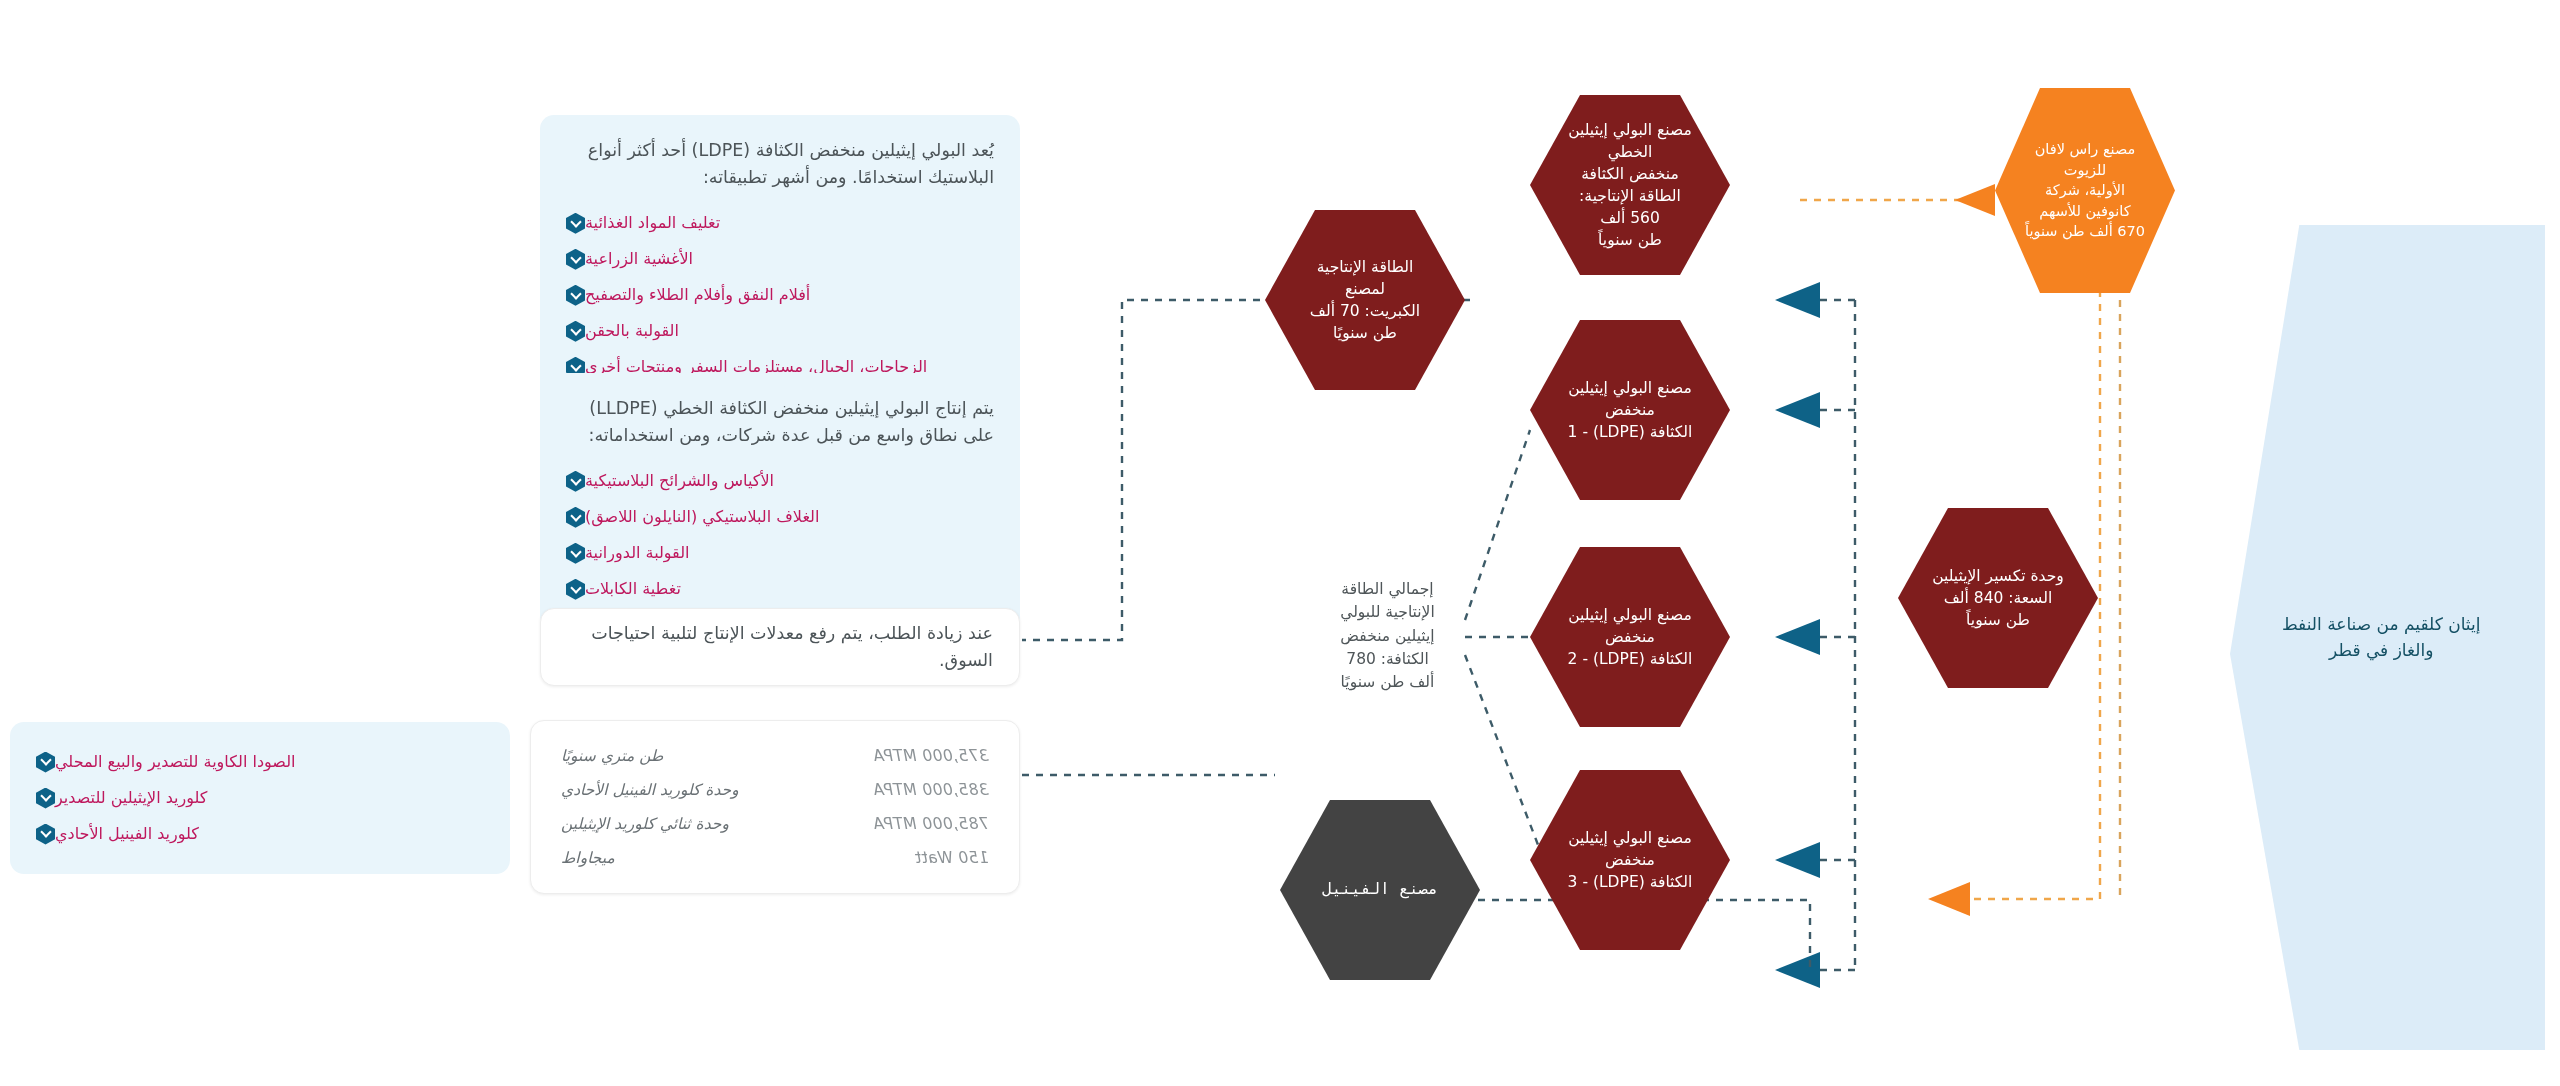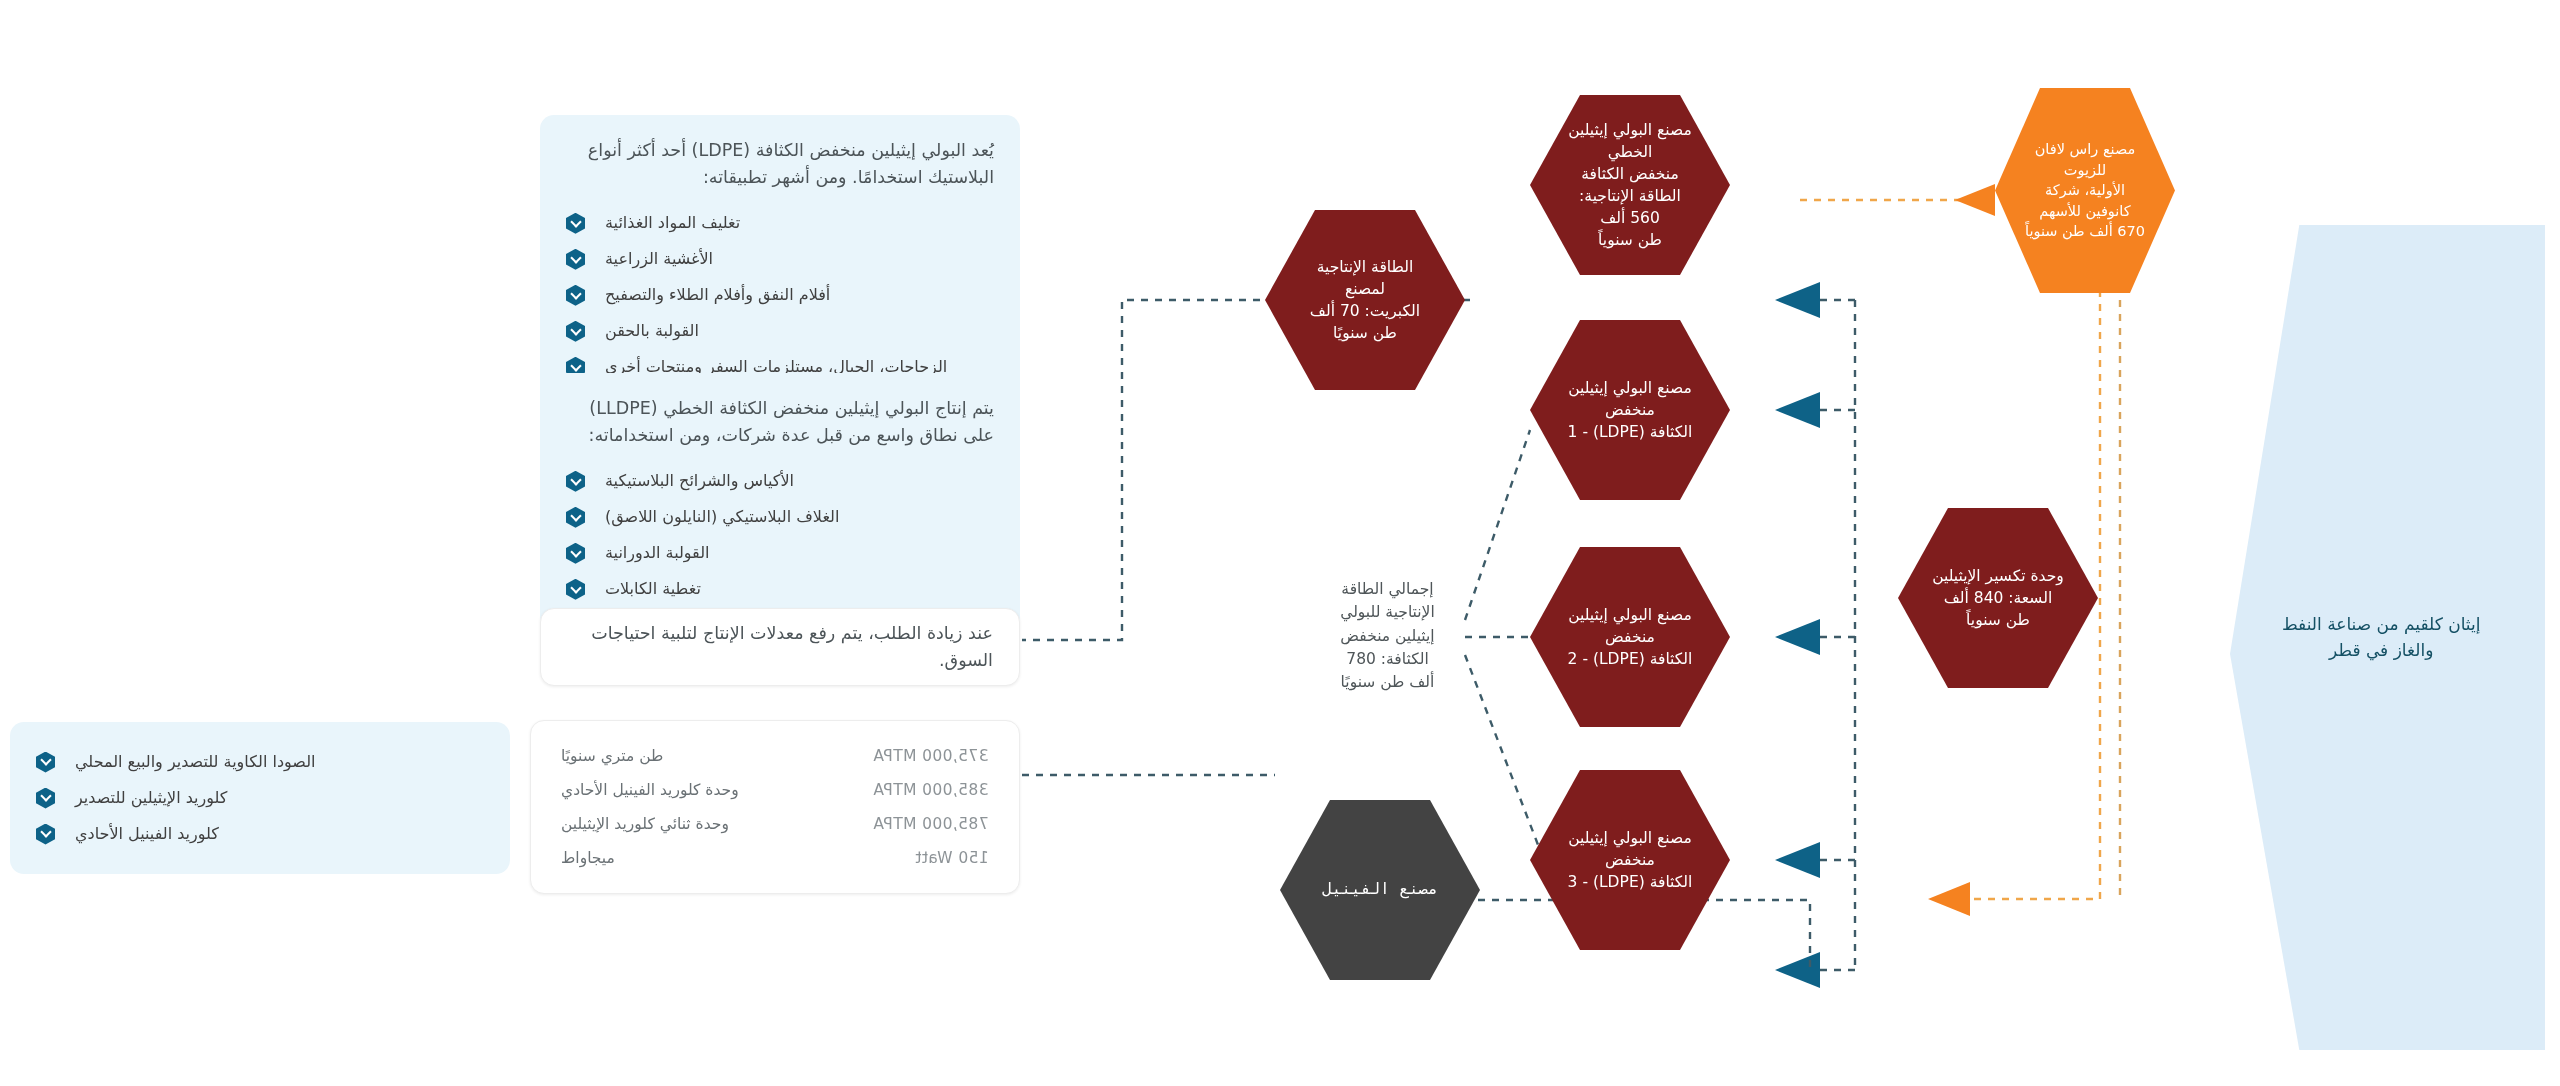--- a/index.html
+++ b/index.html
@@ -59,24 +59,24 @@
   ul.bullets {
     list-style: none;
     margin: 0;
     padding: 0;
   }
   ul.bullets li {
     display: flex;
     flex-direction: row-reverse;
     align-items: center;
     justify-content: flex-start;
-    gap: 20px;
+    gap: 0;
     font-size: 16px;
     line-height: 1.3;
-    color: #404040;
+    color: #be185d;
     padding: 7.5px 0;
     text-align: center;
   }
   .hexdot {
     flex: 0 0 auto;
     width: 19px;
     height: 21px;
     background: #0d6288;
     clip-path: polygon(50% 0%, 100% 25%, 100% 75%, 50% 100%, 0% 75%, 0% 25%);
     position: relative;
@@ -95,20 +95,21 @@
 
   
   .spec-row {
     display: flex;
     flex-direction: row-reverse;
     justify-content: space-between;
     align-items: center;
     padding: 8px 4px;
     font-size: 15.5px;
     color: #6a7175;
+    font-style: italic;
   }
   .spec-label { text-align: right; }
   .spec-value {
     direction: ltr;
     text-align: left;
     letter-spacing: .4px;
     color: #8d9397;
     transform: scaleX(-1);
   }
 

